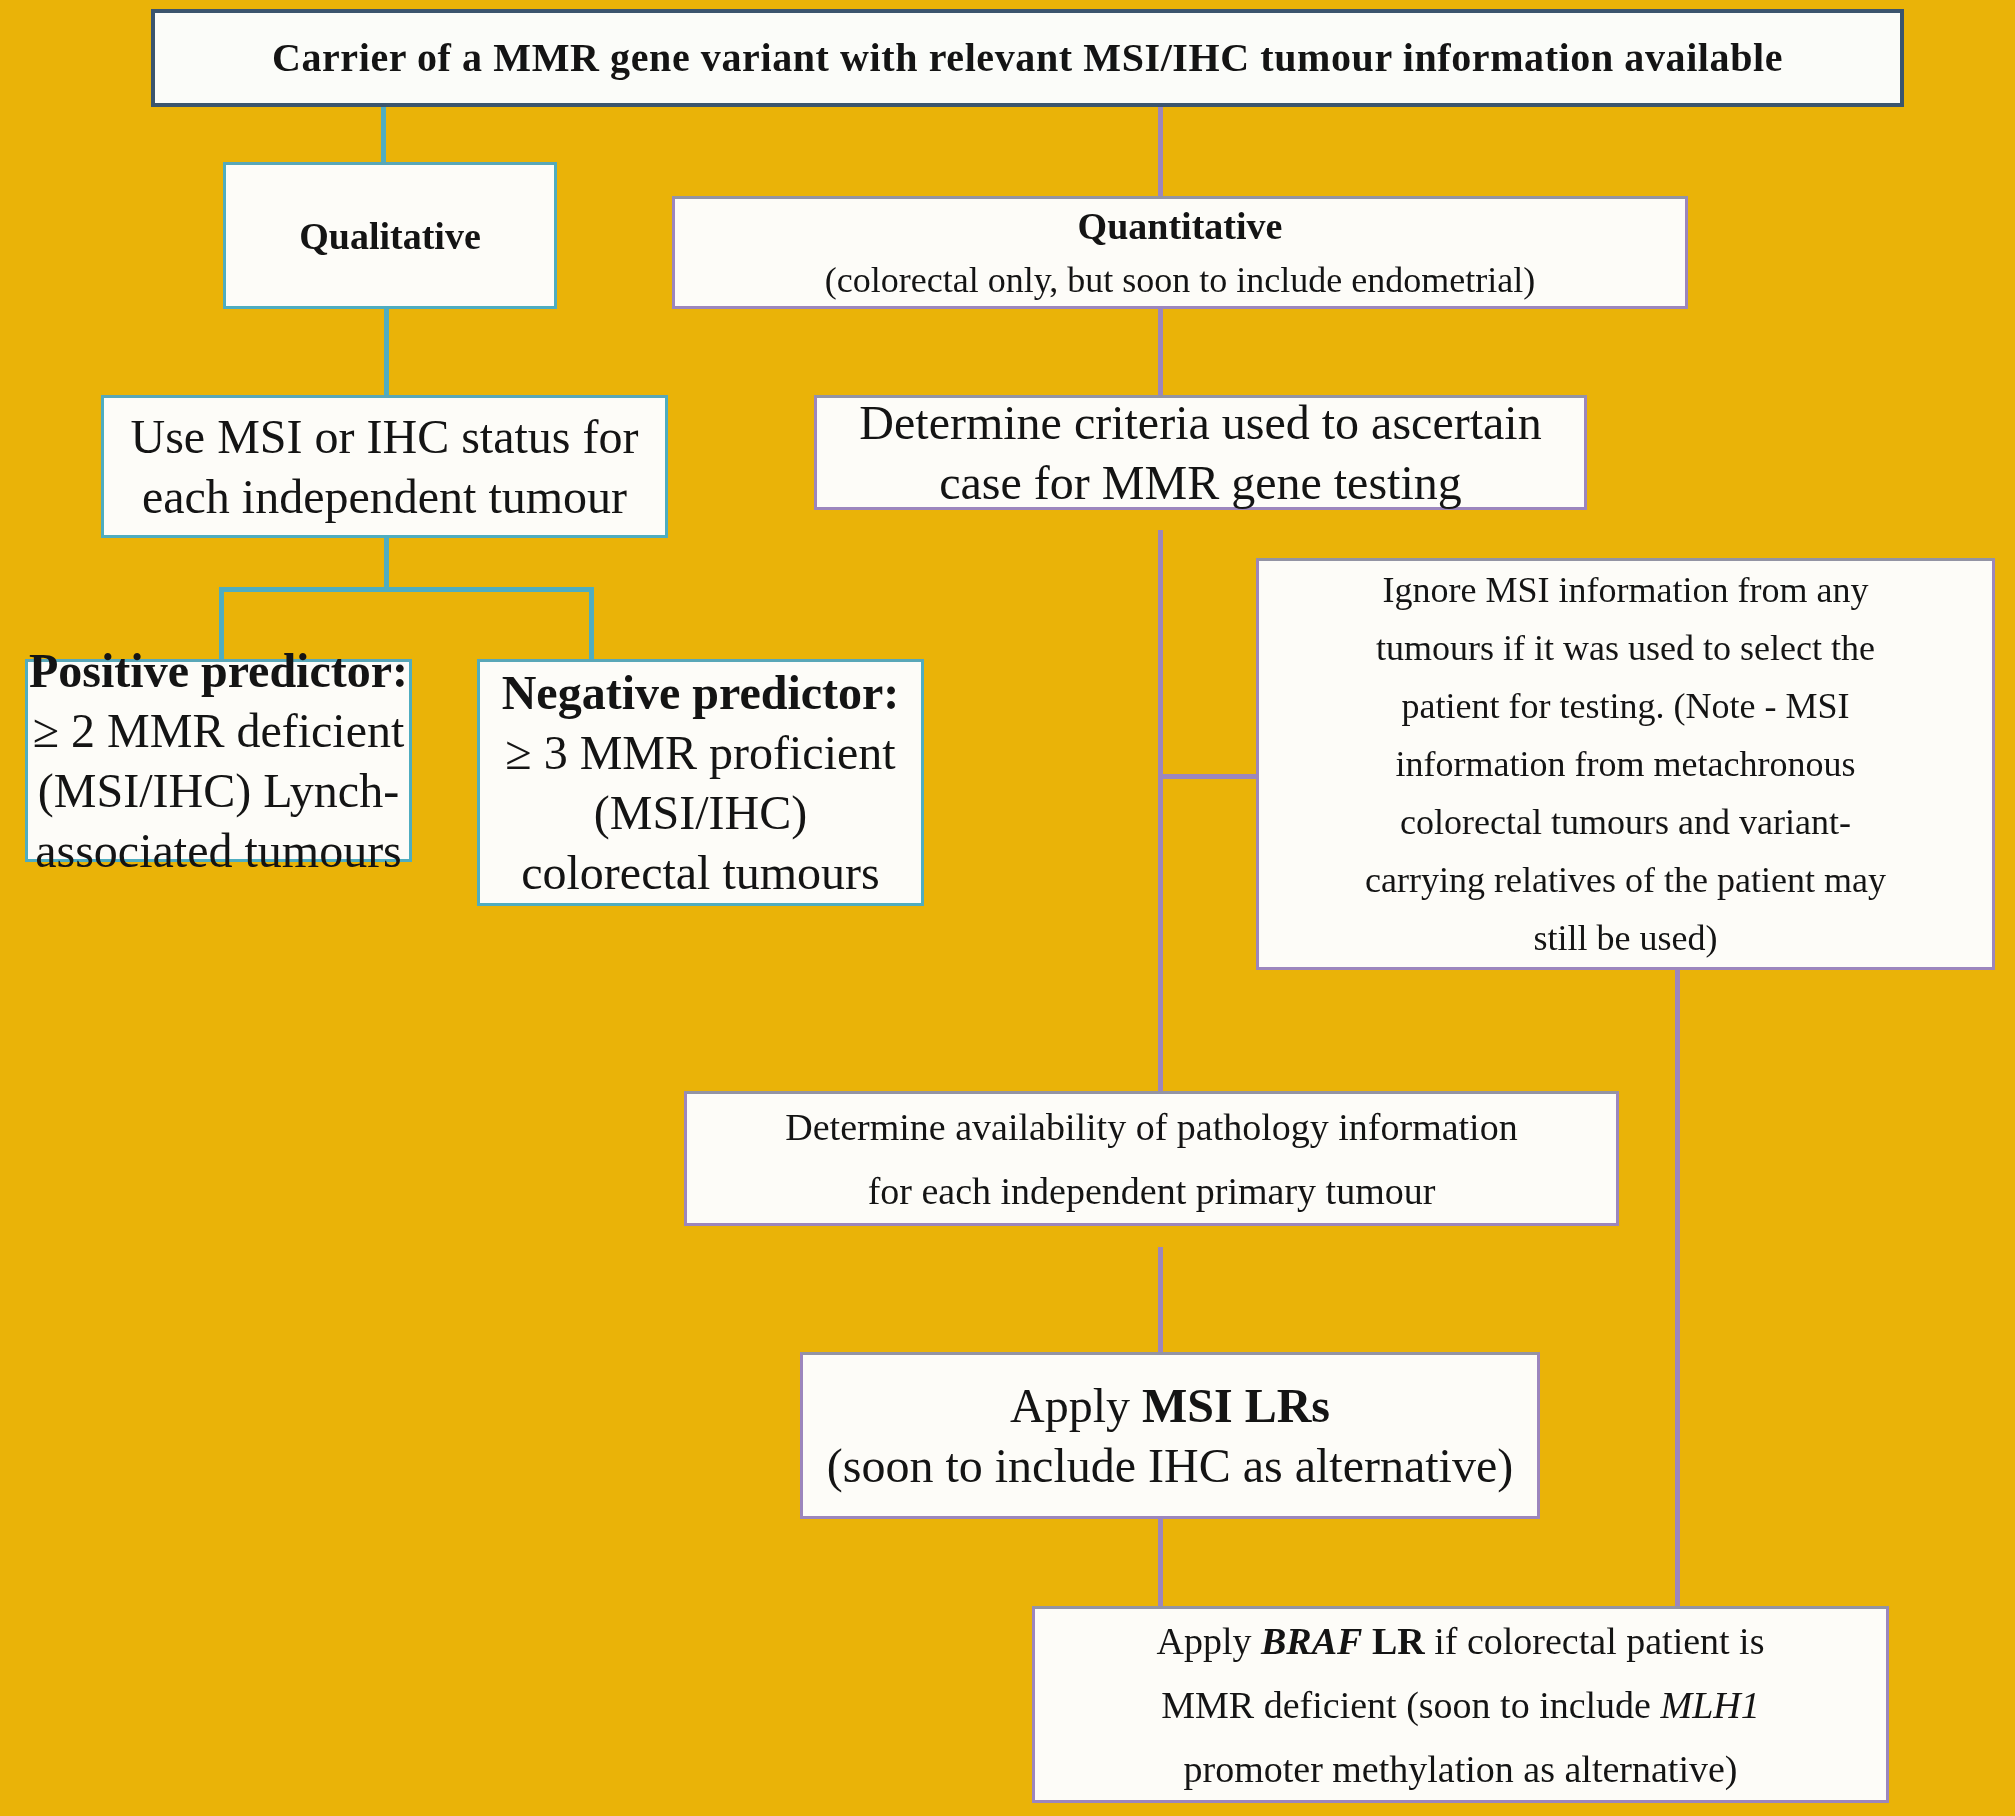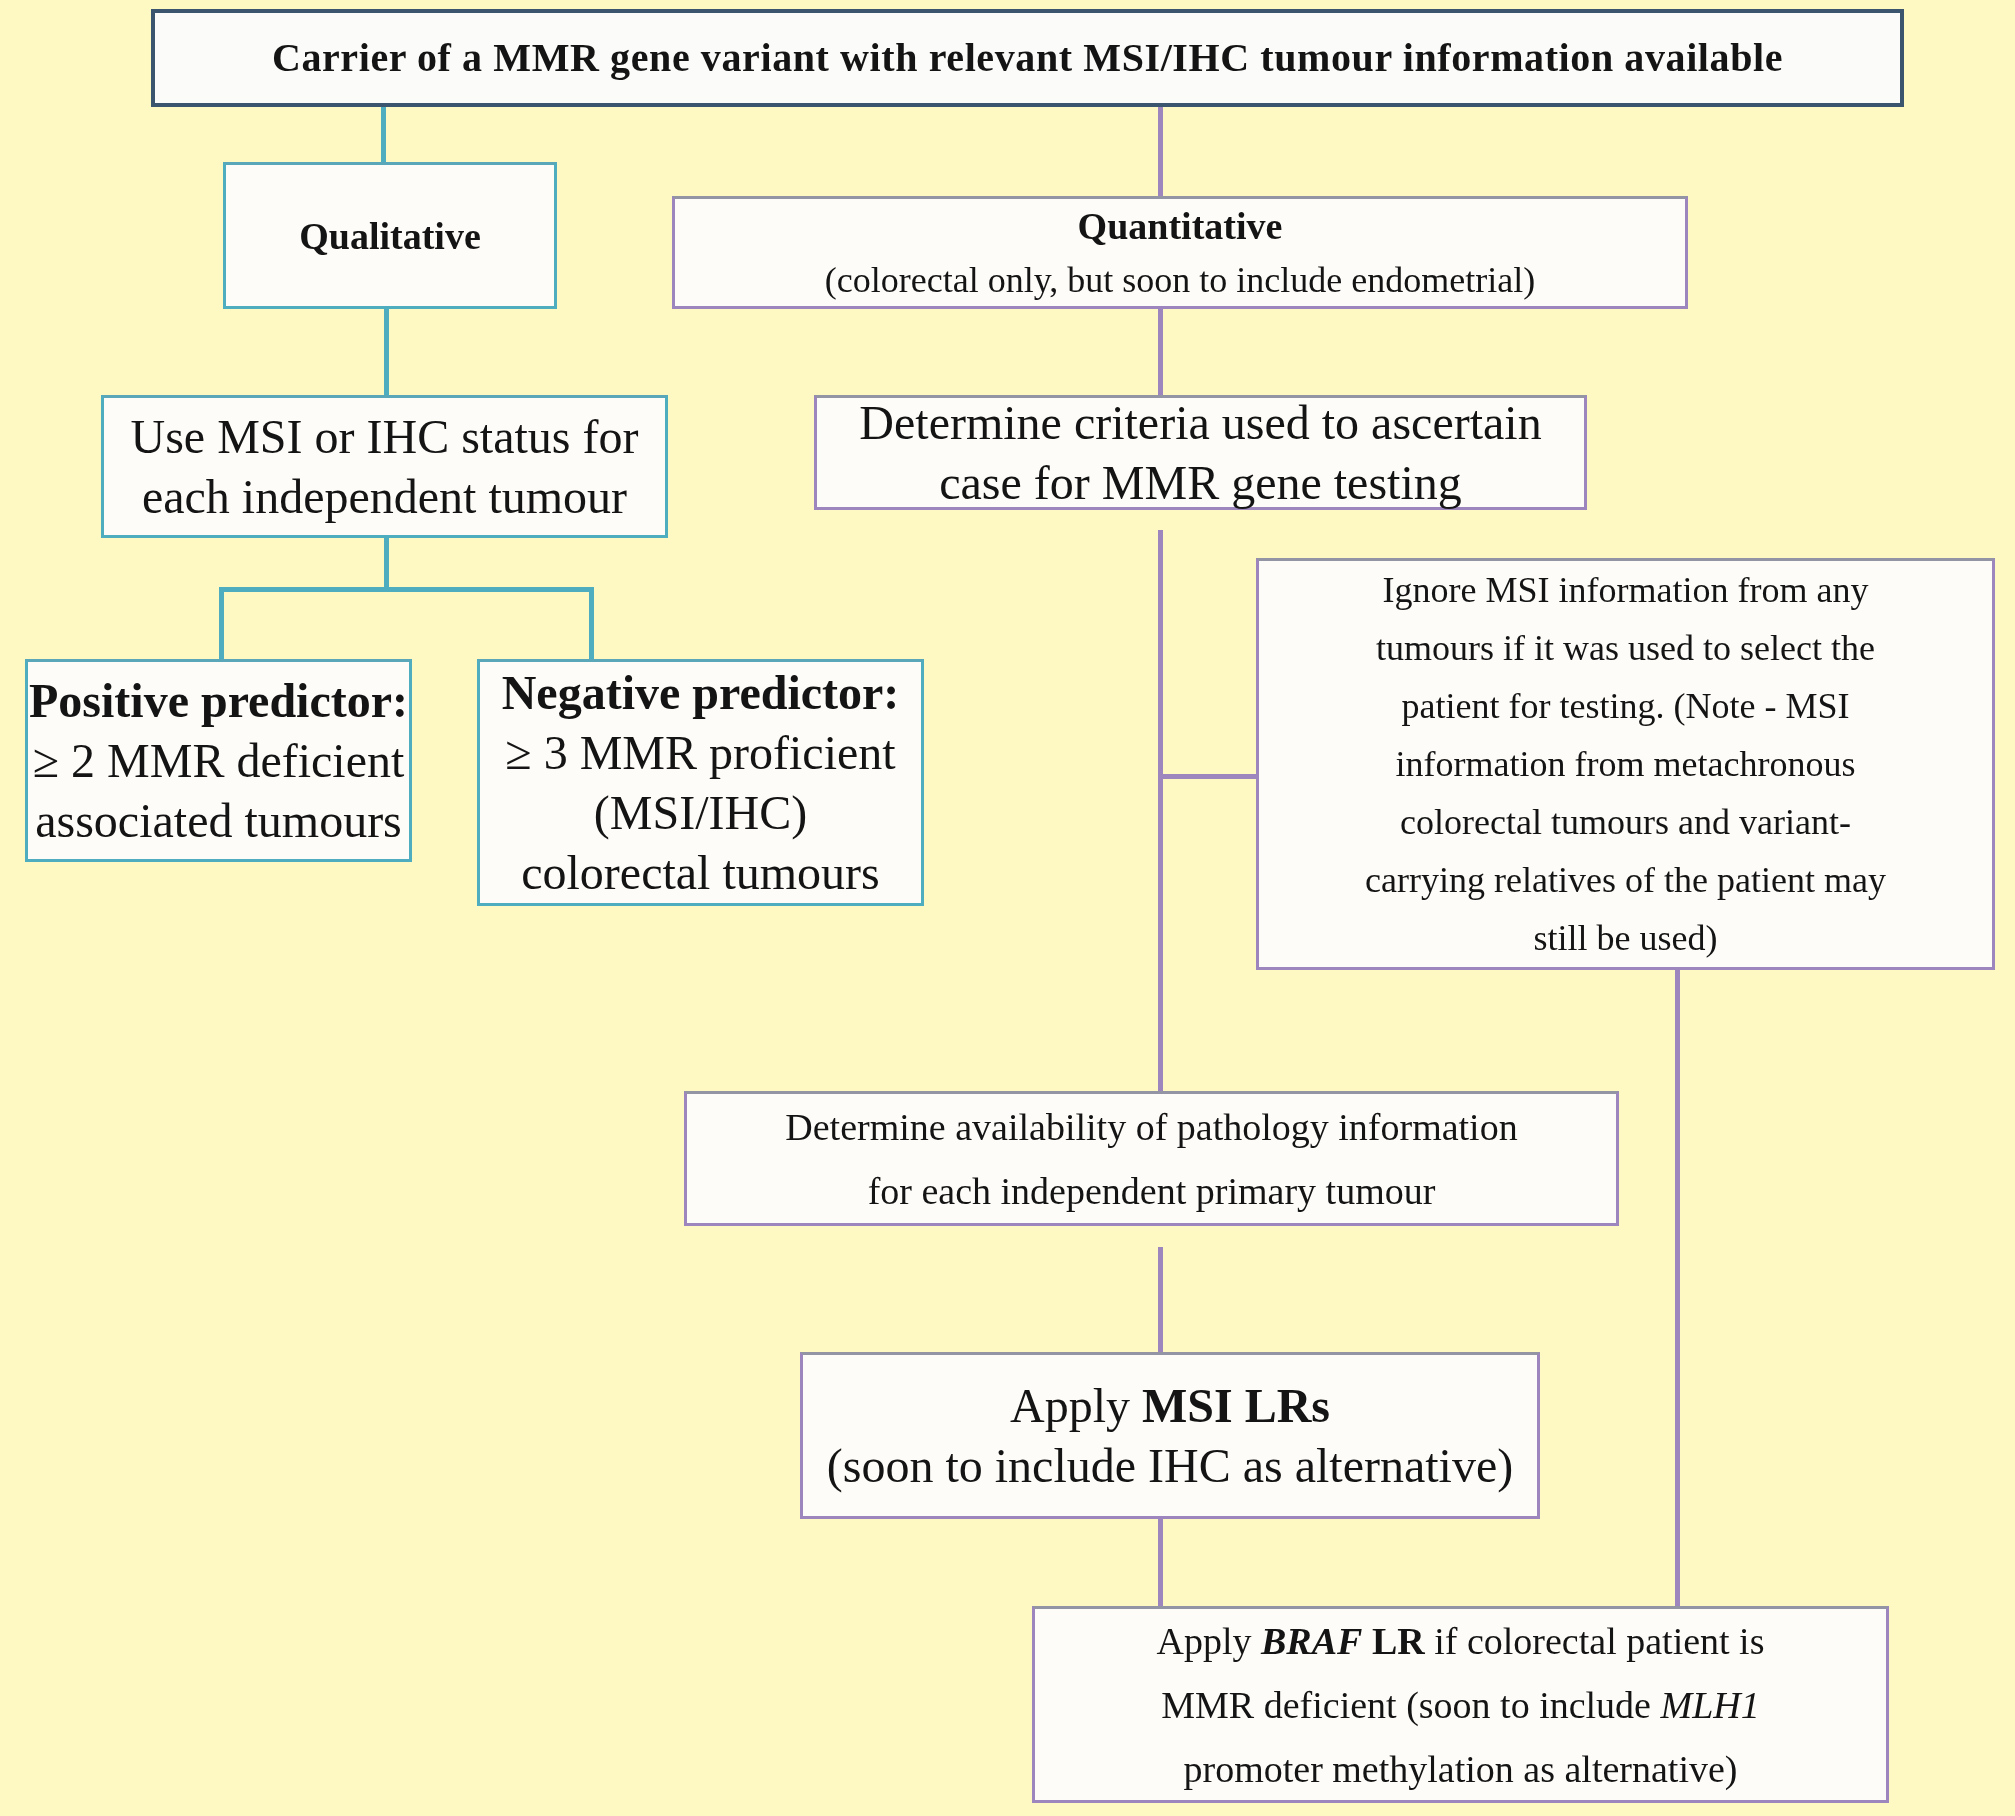--- a/index.html
+++ b/index.html
@@ -1,19 +1,19 @@
 <!DOCTYPE html>
 <html style="font-size:10px"><head>
 <meta charset="utf-8">
 <style>
   html,body{margin:0;padding:0;background:#ffffff;}
   .canvas{
     position:relative;
     width:2015px;height:1816px;
-    background:#fef9c3;
+    background:#eab308;
     font-family:"Liberation Serif","DejaVu Serif",serif;
     color:#141414;
     overflow:hidden;
   }
   .line{position:absolute;}
   .teal-line{background:#4fadc0;}
   .purple-line{background:#9c86bd;}
   .node{
     position:absolute;box-sizing:border-box;
     background:#fdfcf8;
@@ -67,20 +67,21 @@
   </div>
 
   <div class="node teal-border" style="left:101px;top:395px;width:567px;height:143px;">
     <div class="tl b58">Use MSI or IHC status for</div>
     <div class="tl b58">each independent tumour</div>
   </div>
 
   <div class="node teal-border" style="left:25px;top:659px;width:387px;height:203px;">
     <div class="tl b58 bold">Positive predictor:</div>
     <div class="tl b58">≥ 2 MMR deficient</div>
+    <div class="tl b58">(MSI/IHC) Lynch-</div>
     <div class="tl b58">associated tumours</div>
   </div>
 
   <div class="node teal-border" style="left:477px;top:659px;width:447px;height:247px;">
     <div class="tl b58 bold">Negative predictor:</div>
     <div class="tl b58">≥ 3 MMR proficient</div>
     <div class="tl b58">(MSI/IHC)</div>
     <div class="tl b58">colorectal tumours</div>
   </div>
 

